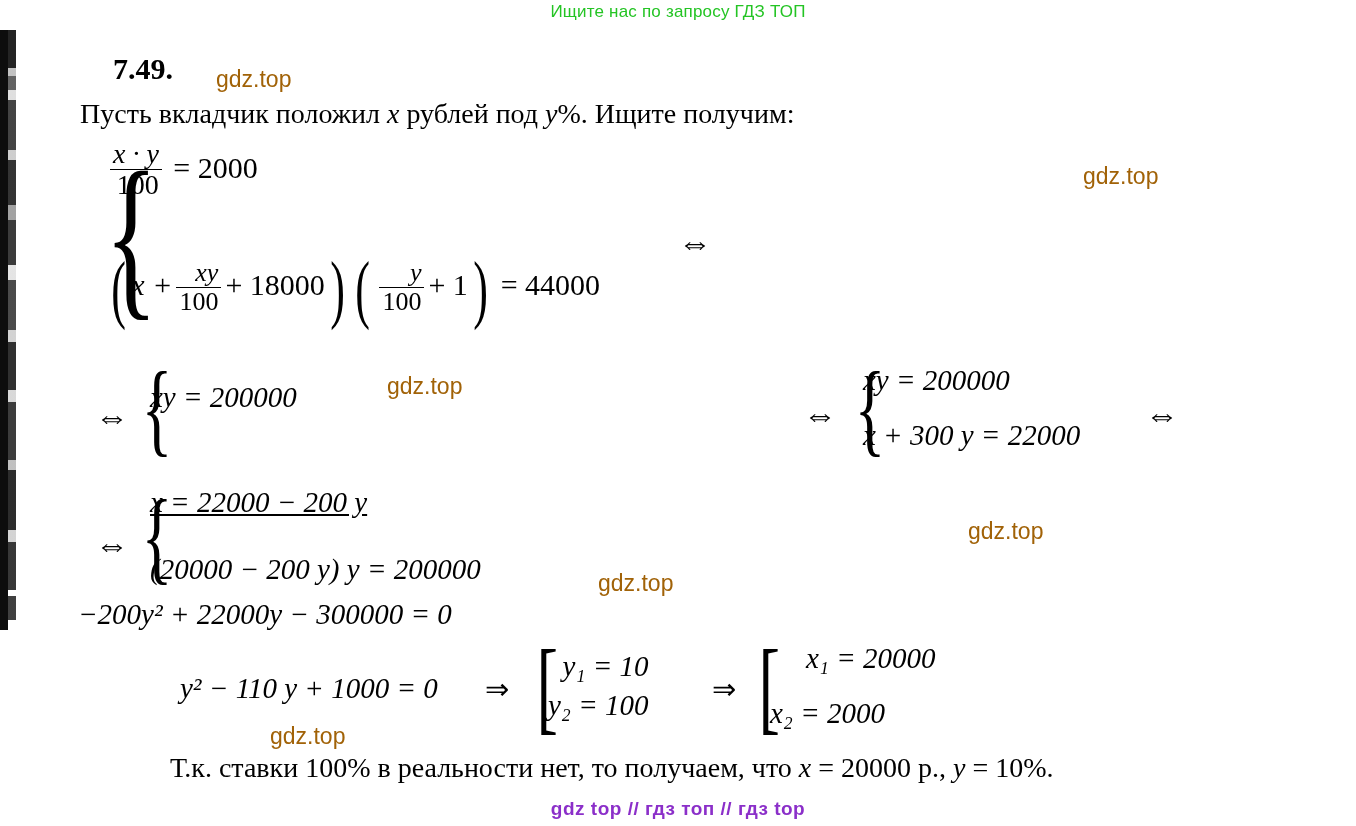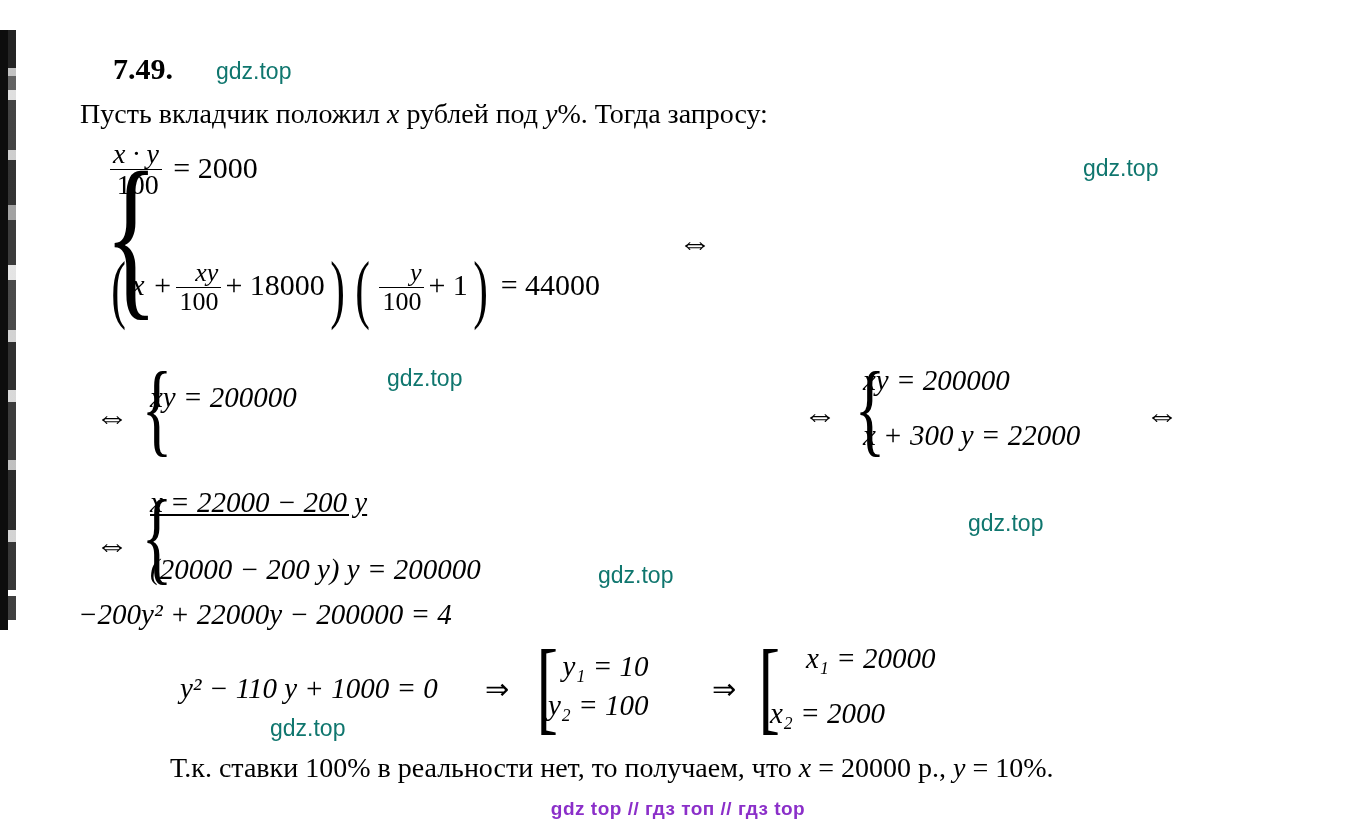--- a/index.html
+++ b/index.html
@@ -91,22 +91,23 @@
     top: 30px;
     width: 8px;
     height: 600px;
     background: #0d0d0d;
   }
 
   .wm {
     position: absolute;
     font-family: "Liberation Sans", sans-serif;
     font-size: 23px;
-    color: #0f766e;
+    color: #a16207;
     white-space: nowrap;
+    margin-top: 8px;
   }
 
   
   .math {
     font-family: "Liberation Serif", serif;
     white-space: nowrap;
   }
   .it { font-style: italic; }
 
   .frac {
@@ -162,27 +163,28 @@
   .abs { position: absolute; }
 </style>
 </head>
 <body>
 
 <div class="page">
 
   <div class="scan-edge"></div>
   <div class="scan-edge2"></div>
 
+  <div class="top-banner">Ищите нас по запросу ГДЗ ТОП</div>
 
   <div class="abs" style="left:85px; top:52px; font-size:30px; font-weight:bold;margin-left:28px;">7.49.</div>
 
   <div class="wm" style="left:216px; top:58px;">gdz.top</div>
 
   <div class="abs" style="left:80px; top:98px; font-size:28px;">
-    <span>Пусть вкладчик положил </span><span class="it">x</span><span> рублей под </span><span class="it">y</span><span>%. Тогда запросу:</span>
+    <span>Пусть вкладчик положил </span><span class="it">x</span><span> рублей под </span><span class="it">y</span><span>%. Ищите получим:</span>
   </div>
 
   <div class="wm" style="left:1083px; top:155px;">gdz.top</div>
 
   <div class="abs math" style="left:88px; top:140px; font-size:30px;">
     <div class="sysblock">
       <span class="brace" style="height:190px; font-size:180px;">
           <span>{</span>
         </span>
       <span class="sysrows">
@@ -243,21 +245,21 @@
       <span class="sysrows">
         <div class="it" style="margin-bottom:34px;text-decoration:underline;">x = 22000 − 200 y</div>
         <div class="it">(20000 − 200 y) y = 200000</div>
       </span>
     </div>
   </div>
 
   <div class="wm" style="left:968px; top:510px;">gdz.top</div>
   <div class="wm" style="left:598px; top:562px;">gdz.top</div>
 
-  <div class="abs math it" style="left:78px; top:598px; font-size:29px;">−200y² + 22000y − 200000 = 4</div>
+  <div class="abs math it" style="left:78px; top:598px; font-size:29px;">−200y² + 22000y − 300000 = 0</div>
 
   <div class="abs math it" style="left:180px; top:672px; font-size:29px;">y² − 110 y + 1000 = 0</div>
 
   <div class="abs math" style="left:485px; top:672px; font-size:29px;">⇒</div>
 
   <div class="abs math" style="left:530px; top:636px; font-size:29px;">
     <div class="sysblock">
       <span class="brace" style="height:100px; font-size:104px;">
           <span>[</span>
         </span>

